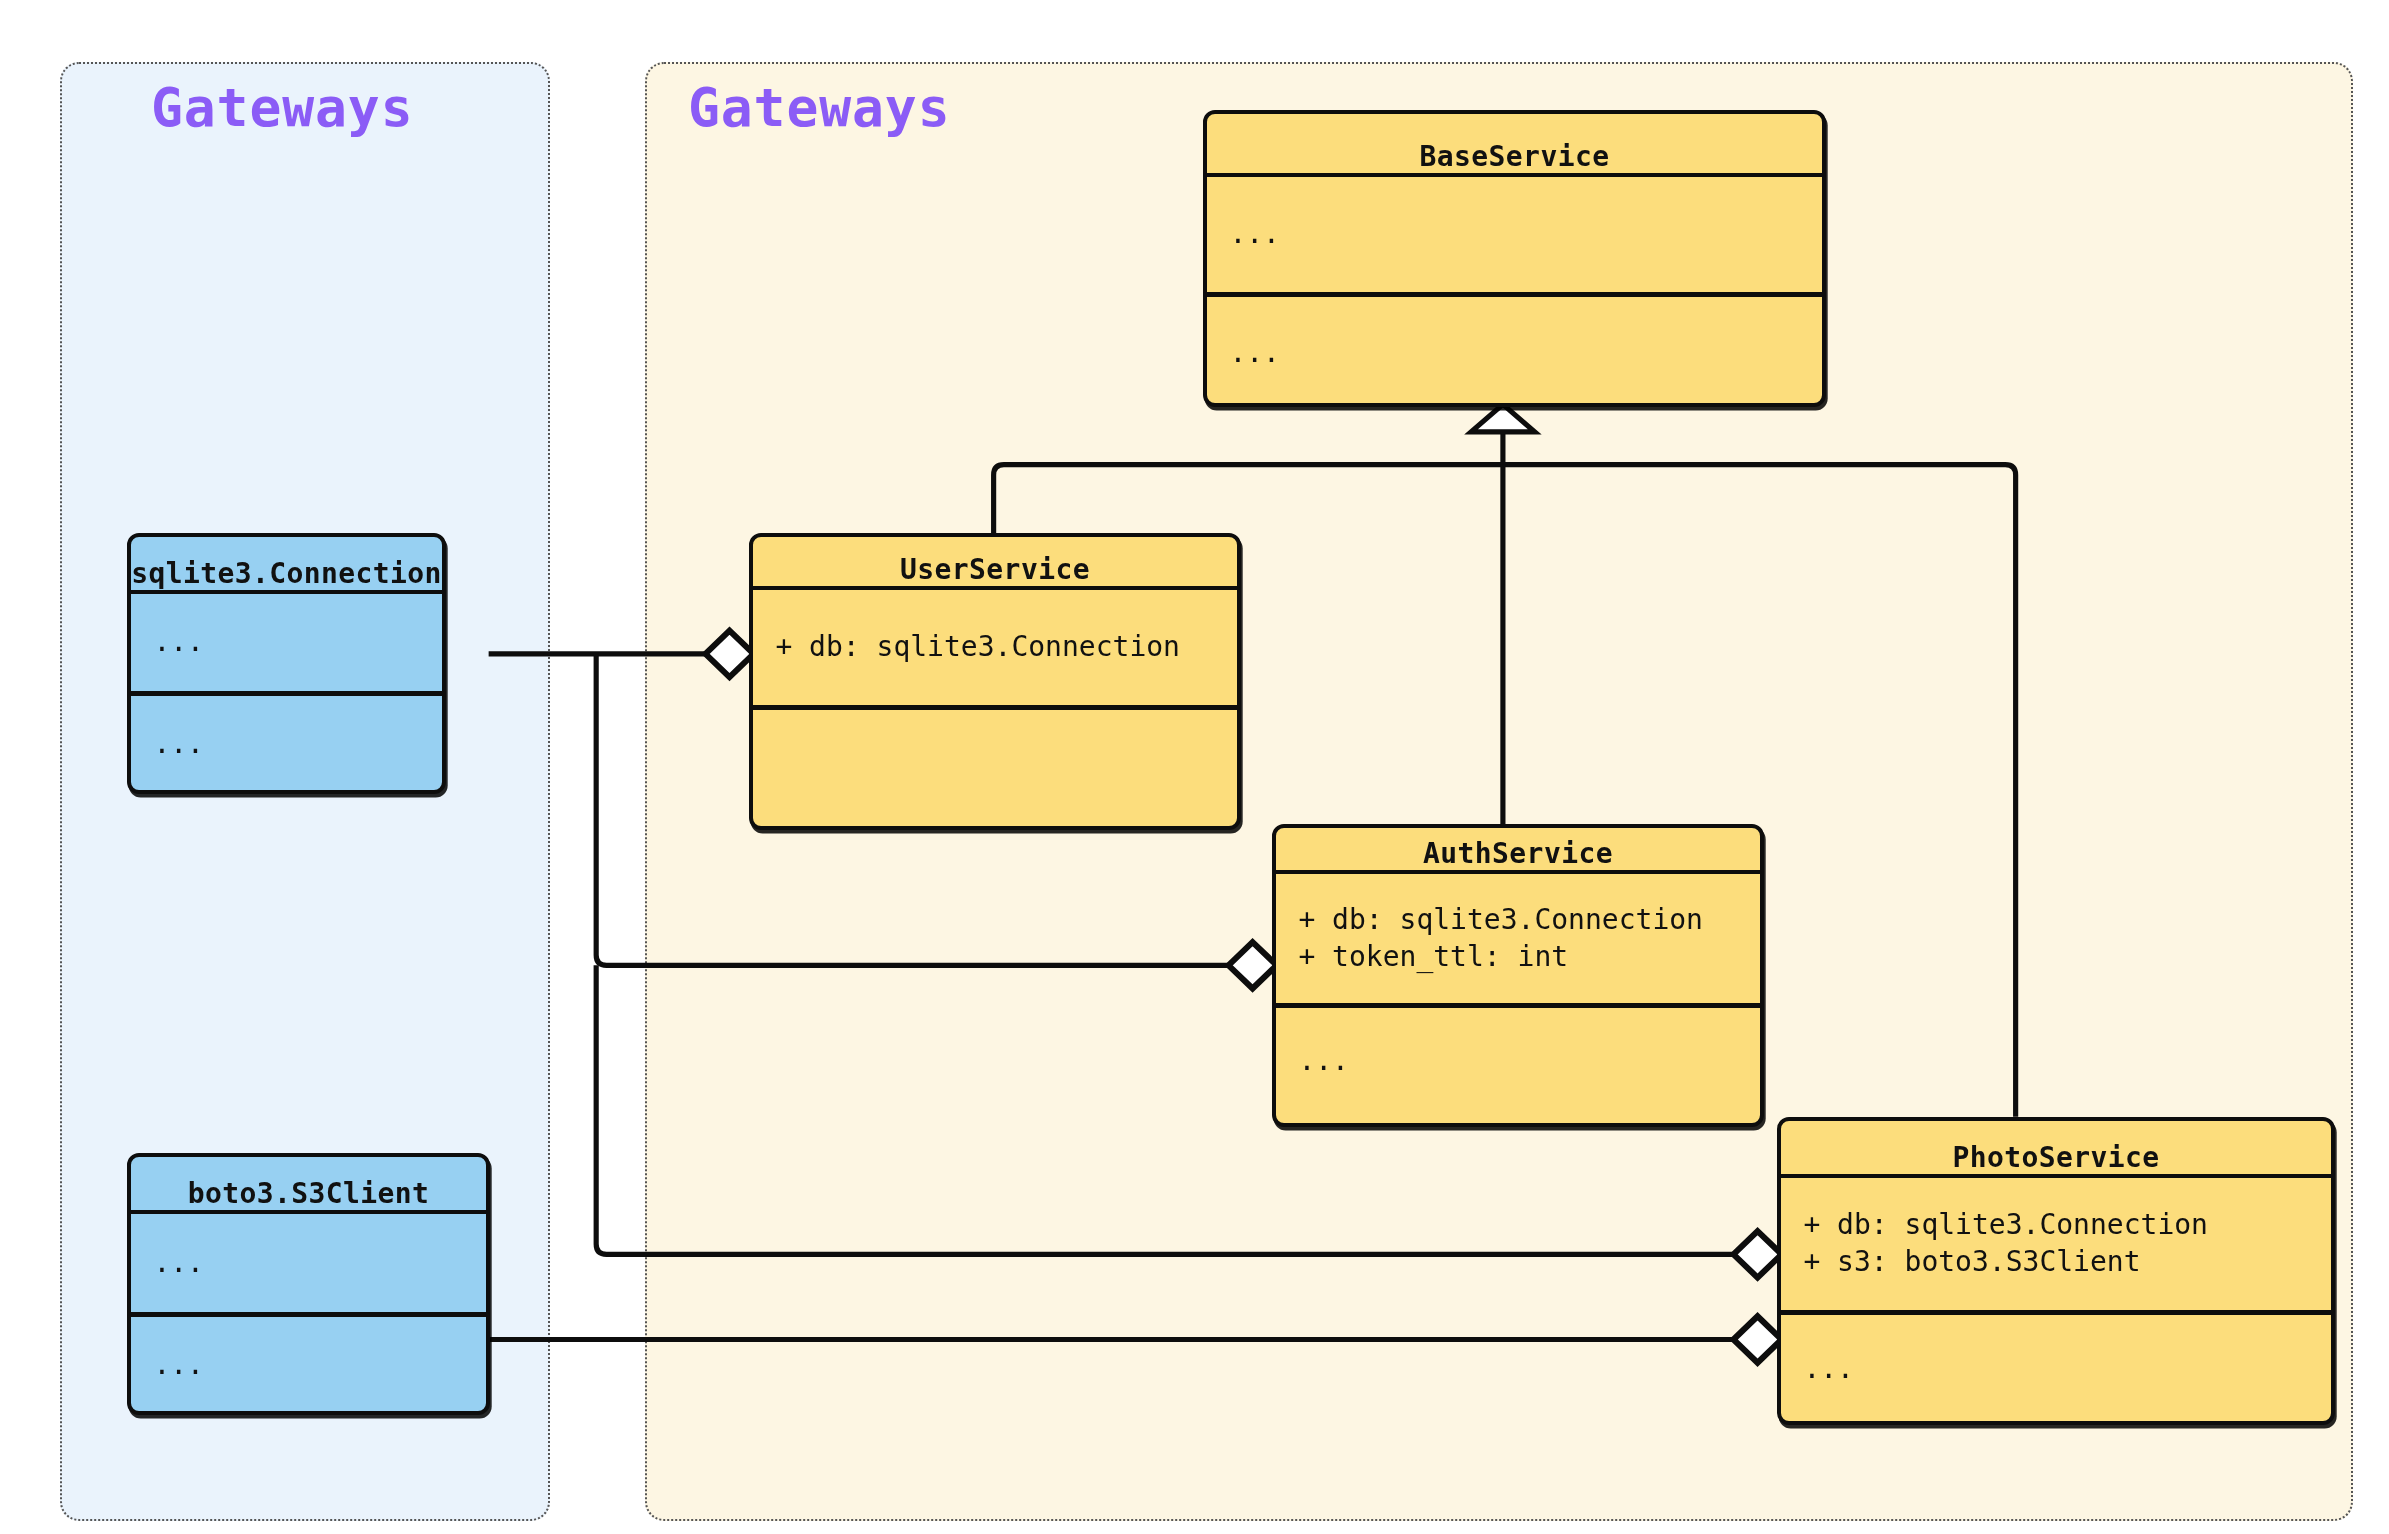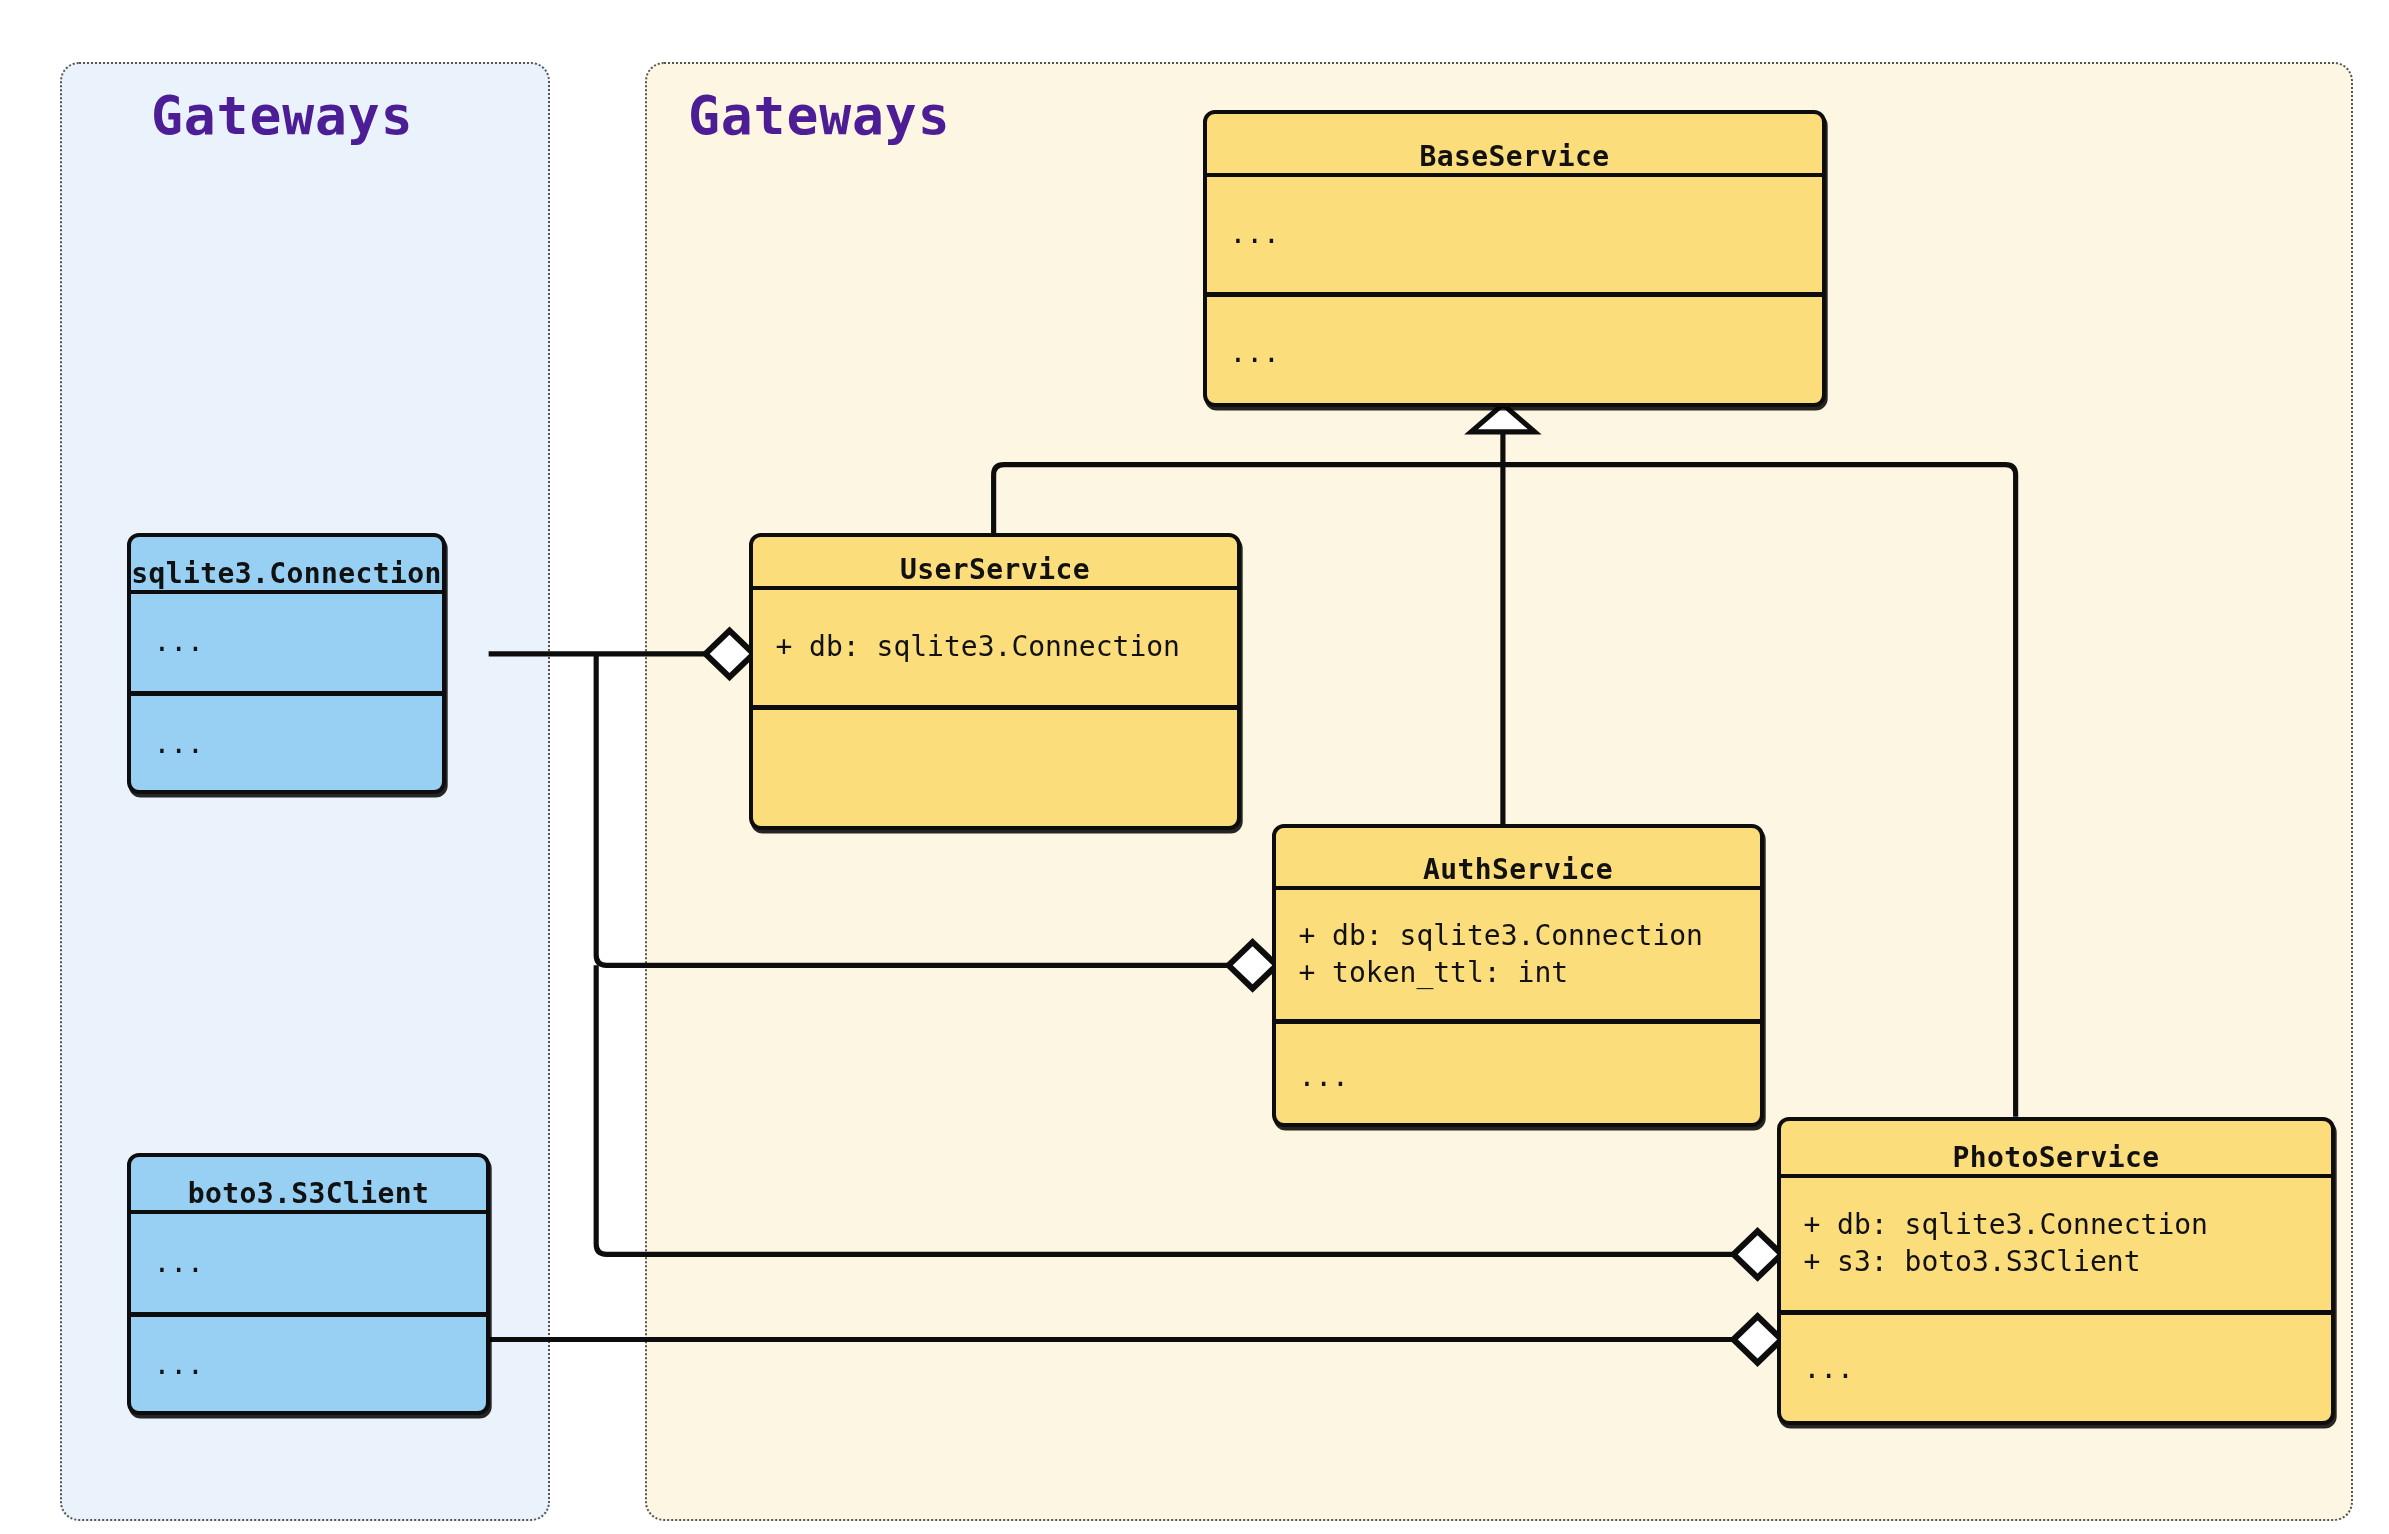--- a/index.html
+++ b/index.html
@@ -2,22 +2,22 @@
 <html style="font-size:13.8px"><head>
 <meta charset="utf-8">
 <style>
   html,body{margin:0;padding:0;background:#ffffff;}
   body{width:2389px;height:1534px;position:relative;
        font-family:"DejaVu Sans Mono","Liberation Mono",monospace;
        -webkit-font-smoothing:antialiased;}
   #stage{position:absolute;left:0;top:0;width:2389px;height:1534px;overflow:hidden;background:#fff;}
 
   .pkg{position:absolute;border:2.6px dotted #555;border-radius:19px;box-sizing:border-box;}
-  .pkg-title{position:absolute;font-weight:bold;font-size:53px;color:#4c1d95;
-             letter-spacing:0.9px;white-space:nowrap;margin-top:8px;}
+  .pkg-title{position:absolute;font-weight:bold;font-size:53px;color:#8b5cf6;
+             letter-spacing:0.9px;white-space:nowrap;}
 
   .umlbox{position:absolute;box-sizing:border-box;border:4.3px solid #0d0d0d;
           border-radius:12px;overflow:hidden;box-shadow:1.7px 3.4px 0 rgba(0,0,0,.85);}
   .umlbox .cmp{box-sizing:border-box;width:100%;display:flex;align-items:center;}
   .umlbox .cmp.title{justify-content:center;font-weight:bold;align-items:flex-end;}
   .umlbox .cmp.body{justify-content:flex-start;}
   .umlbox .sep{width:100%;height:4.3px;background:#0d0d0d;}
   .attrs{padding-left:22.4px;white-space:pre;line-height:1.32;}
   .ttl{font-size:28px;color:#111;letter-spacing:0.4px;}
   .txt{font-size:28px;color:#111;}
@@ -85,21 +85,21 @@
     <div class="cmp body" style="height:115px;">
       <span class="txt attrs">+ db: sqlite3.Connection</span>
     </div>
     <div class="sep"></div>
     <div class="cmp body" style="height:114px;">
       <span class="txt attrs"></span>
     </div>
   </div>
 
   <div class="umlbox svc" style="left:1272px;top:824px;width:492px;height:303px;">
-    <div class="cmp title" style="height:58px;border-radius:9px;">
+    <div class="cmp title" style="height:42px;border-radius:9px;">
       <span class="ttl">AuthService</span>
     </div>
     <div class="sep"></div>
     <div class="cmp body" style="height:129px;">
       <span class="txt attrs">+ db: sqlite3.Connection
 + token_ttl: int</span>
     </div>
     <div class="sep"></div>
     <div class="cmp body" style="height:108px;">
       <span class="txt attrs">...</span>

